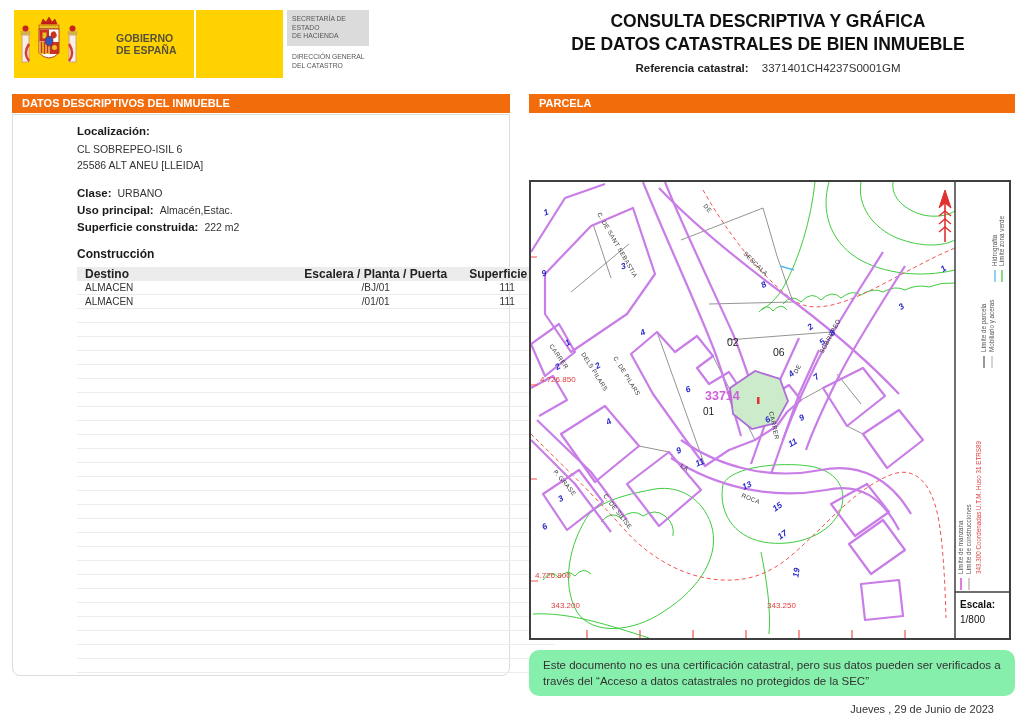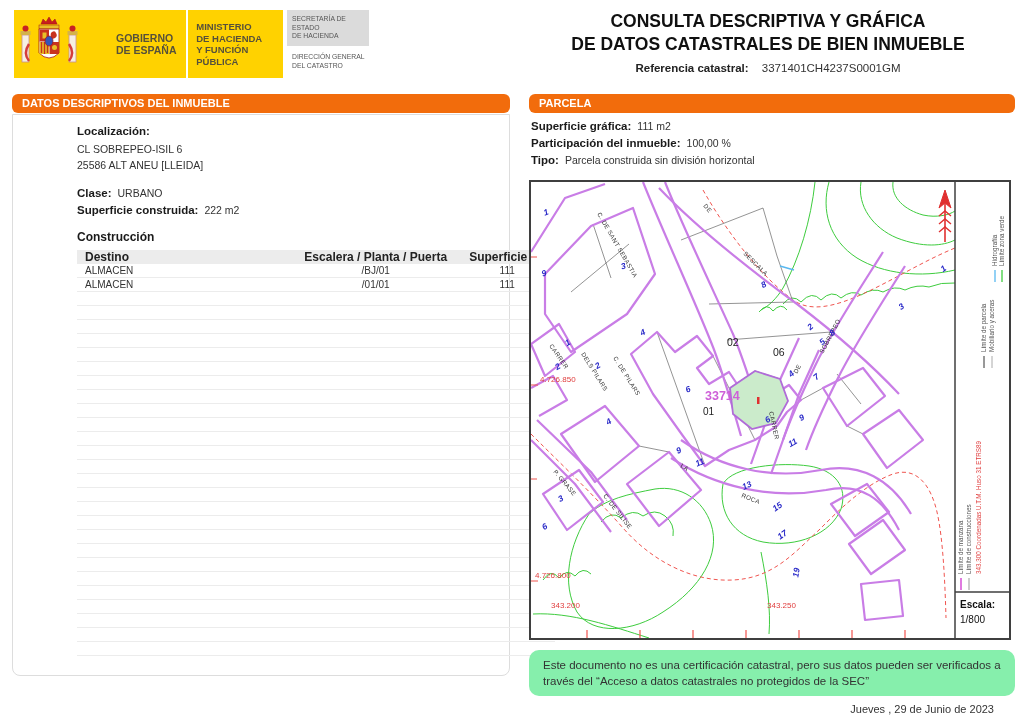--- a/index.html
+++ b/index.html
@@ -15,21 +15,21 @@
   .sec-box{position:absolute;left:287px;top:10px;width:82px;height:36px;background:#DBDBDB;
            font-size:6.8px;line-height:8.5px;color:#555;padding:5px 4px 0 5px;box-sizing:border-box;}
   .dir-box{position:absolute;left:287px;top:53px;width:82px;font-size:6.8px;line-height:8.5px;color:#555;padding-left:5px;box-sizing:border-box;}
   
   .title{position:absolute;left:520px;top:10px;width:496px;text-align:center;}
   .title .t1,.title .t2{font-size:17.5px;font-weight:bold;color:#101010;line-height:23px;}
   .refline{margin-top:6px;font-size:11.5px;}
   .refline .lbl{font-weight:bold;}
   .refline .val{margin-left:10px;color:#333;}
   
-  .bar{position:absolute;height:19px;background:#F26C0C;border-radius:6px;color:#fff;
+  .bar{position:absolute;height:19px;background:#F26C0C;border-radius:0;color:#fff;
        font-weight:bold;font-size:11px;line-height:19px;padding-left:10px;box-sizing:border-box;}
   .bar-left{left:12px;top:94px;width:498px;}
   .bar-right{left:529px;top:94px;width:486px;}
   
   .panel{position:absolute;left:12px;top:114px;width:498px;height:562px;
          border:1px solid #ddd;border-radius:0 0 8px 8px;box-sizing:border-box;background:#fff;padding-left:48px;}
   .panel-inner{padding:10px 12px 0 16px;}
   .fld{font-size:10.5px;color:#333;margin-bottom:5px;}
   .fld b{font-size:11.5px;color:#1a1a1a;margin-right:6px;}
   .addr{font-size:10.5px;color:#333;line-height:16px;margin:4px 0 14px 0;}
@@ -78,25 +78,20 @@
       <path d="M22.5,28 v11 M25.5,28 v12 M28.5,28 v11" stroke="#C8321E" stroke-width="1.4"></path>
       <rect x="30.5" y="28" width="9.5" height="12" fill="#C8321E"></rect>
       <circle cx="35.5" cy="33.5" r="2.5" fill="#E8C027"></circle>
       <ellipse cx="30" cy="27" rx="4" ry="5" fill="#3355BB" stroke="#A01515" stroke-width="0.7"></ellipse>
     </svg>
     <div class="gov-txt">
       <div>GOBIERNO</div>
       <div>DE ESPAÑA</div>
     </div>
     <div class="gov-div"></div>
-    <div class="min-txt">
-      <div>MINISTERIO</div>
-      <div>DE HACIENDA</div>
-      <div>Y FUNCIÓN PÚBLICA</div>
-    </div>
   </div>
   <div class="sec-box">
     <div>SECRETARÍA DE ESTADO</div>
     <div>DE HACIENDA</div>
   </div>
   <div class="dir-box">
     <div>DIRECCIÓN GENERAL</div>
     <div>DEL CATASTRO</div>
   </div>
 
@@ -113,20 +108,21 @@
   <div class="bar bar-right">PARCELA</div>
 
   <div class="panel">
     <div class="panel-inner">
       <div class="fld" style="margin-bottom:2px;"><b>Localización:</b></div>
       <div class="addr">
         <div>CL SOBREPEO-ISIL 6</div>
         <div>25586 ALT ANEU [LLEIDA]</div>
       </div>
       <div class="fld"><b>Clase:</b><span>URBANO</span></div>
+      <div class="fld"><b>Uso principal:</b><span>Almacén,Estac.</span></div>
       <div class="fld"><b>Superficie construida:</b><span>222 m2</span></div>
       <div class="sect">Construcción</div>
       <table class="ctable">
         <colgroup>
             <col style="width:45%">
             <col style="width:35%">
             <col style="width:20%">
           </colgroup>
         <thead>
           <tr>
@@ -274,25 +270,20 @@
             <tr>
               <td></td>
               <td class="c"></td>
               <td class="c"></td>
             </tr>
           </tbody>
       </table>
     </div>
   </div>
 
-  <div class="parcel-fields">
-    <div class="fld"><b>Superficie gráfica:</b><span>111 m2</span></div>
-    <div class="fld"><b>Participación del inmueble:</b><span>100,00 %</span></div>
-    <div class="fld"><b>Tipo:</b><span>Parcela construida sin división horizontal</span></div>
-  </div>
 
   <div class="map-frame">
     <svg width="478" height="456" viewBox="0 0 478 456">
 
       <g fill="none" stroke="#3ECC3E" stroke-width="1">
         <path d="M298,0 C290,28 298,58 326,76 C352,92 390,96 424,88"></path>
         <path d="M330,0 C326,24 342,46 366,56 C392,66 412,64 424,58"></path>
         <path d="M362,0 C360,16 374,28 392,33 C406,36 418,33 424,29"></path>
         <path d="M284,0 C280,38 268,78 252,106 C246,116 238,124 230,128"></path>
         <path d="M252,122 q9,-11 18,-2 q11,-12 20,-2 q11,-11 20,-2 q11,-9 20,-3 q12,-8 22,-3 q12,-7 22,-2 q12,-6 24,-3 q12,-5 26,-4"></path>

